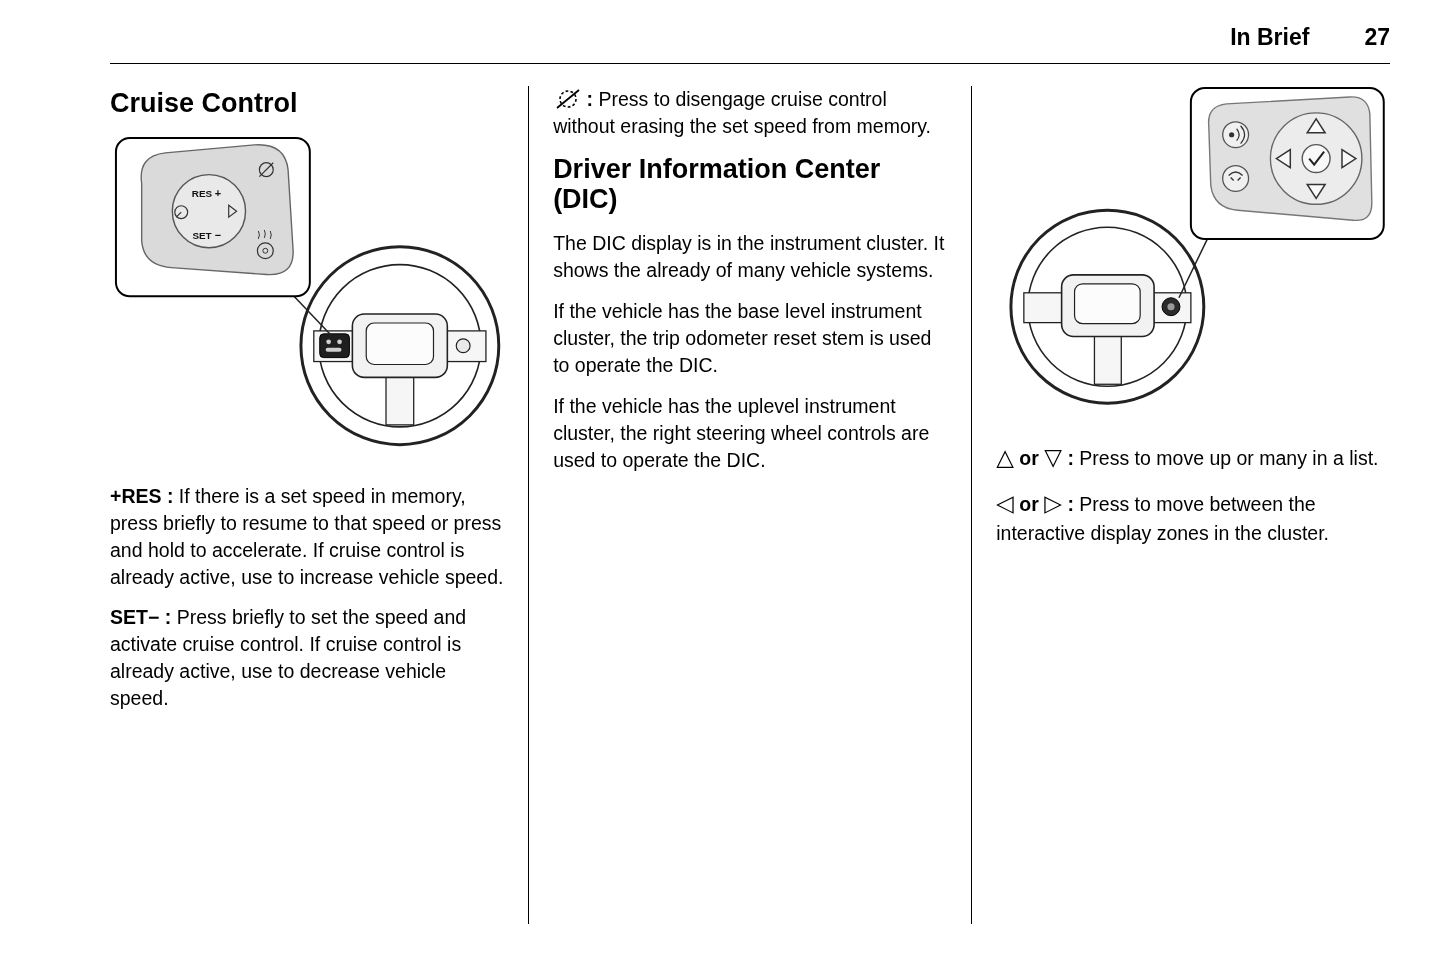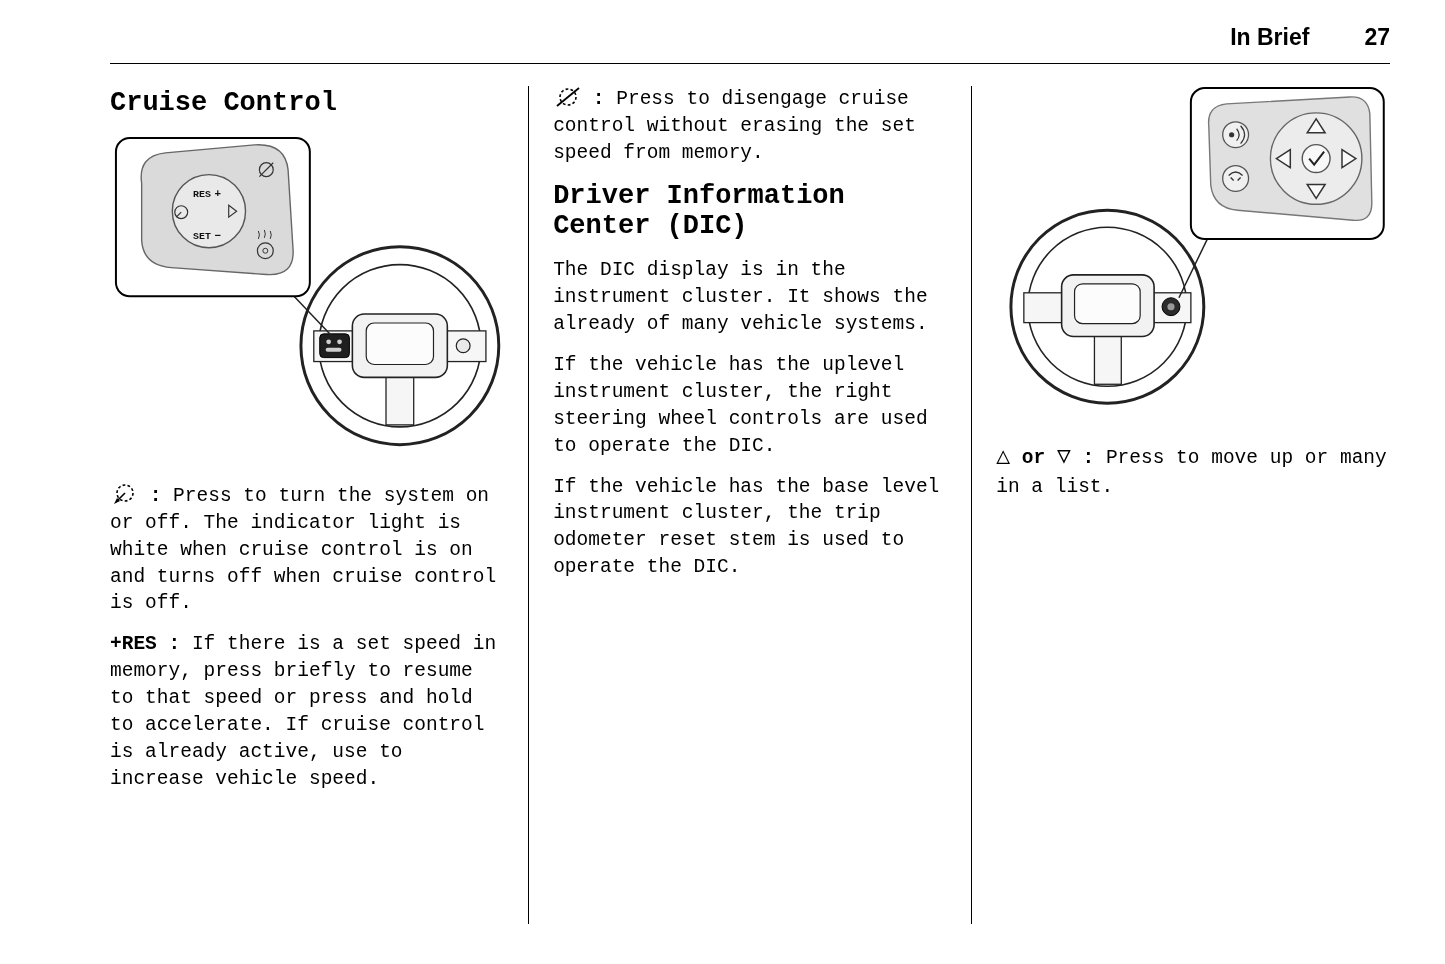--- a/index.html
+++ b/index.html
@@ -11,21 +11,21 @@
   }
   .page { width: 1445px; height: 964px; padding: 14px 55px 0 110px; }
 
   .header {
     display: flex; justify-content: flex-end; align-items: center;
     gap: 55px; font-size: 23px; font-weight: 700; padding: 10px 0 12px 0;
   }
   .header-rule { border-bottom: 1.5px solid #000; }
 
   .columns { display: flex; margin-top: 22px; height: 838px; }
-  .col { flex: 1 1 0; min-width: 0; font-family: Liberation Mono, monospace; }
+  .col { flex: 1 1 0; min-width: 0; }
   .divider { width: 1.4px; background: #000; margin: 0 24px; flex: 0 0 auto; }
 
   .h-main { font-size: 27px; font-weight: 700; line-height: 1.12; margin: 2px 0 18px 0; }
   .dic-title { max-width: 330px; margin-top: 14px; margin-bottom: 16px; }
 
   .body-text { font-size: 19.5px; line-height: 1.38; margin-bottom: 14px; }
   .lead { font-weight: 700; }
   .ital { font-style: italic; }
   .arrow { font-style: normal; font-size: 18px; }
   .sym { font-size: 23px; }
@@ -86,50 +86,46 @@
             <line x1="151" y1="41" x2="165" y2="27" stroke="#333333" stroke-width="1.2"></line>
           </g>
           <g>
             <circle cx="157" cy="116" r="8" fill="none" stroke="#333333" stroke-width="1.2"></circle>
             <circle cx="157" cy="116" r="2.5" fill="none" stroke="#333333" stroke-width="1"></circle>
             <path d="M150,104 q2,-4 0,-8 M156,103 q2,-4 0,-8 M162,104 q2,-4 0,-8" fill="none" stroke="#333333" stroke-width="1"></path>
           </g>
         </g>
       </svg>
 
-      <p class="body-text">
-        <svg class="inline-icon" width="28" height="22" viewBox="0 0 28 22" xmlns="http://www.w3.org/2000/svg">
-          <circle cx="15" cy="10" r="8" fill="none" stroke="#000000" stroke-width="1.6" stroke-dasharray="2.8 2.2"></circle>
-          <line x1="15" y1="10" x2="8" y2="17" stroke="#000000" stroke-width="1.6"></line>
-          <path d="M4,21 L10,18 L7,15 Z" fill="#000000"></path>
-        </svg><span class="lead"> : </span><span>Press to turn the system on or off. The indicator light is white when cruise control is on and turns off when cruise control is off.</span>
-      </p>
 
       <p class="body-text">
         <span class="lead">+RES</span><span class="lead"> : </span><span>If there is a set speed in memory, press briefly to resume to that speed or press and hold to accelerate. If cruise control is already active, use to increase vehicle speed.</span>
       </p>
 
+      <p class="body-text">
+        <span class="lead">SET−</span><span class="lead"> : </span><span>Press briefly to set the speed and activate cruise control. If cruise control is already active, use to decrease vehicle speed.</span>
+      </p>
     </section>
 
     <div class="divider"></div>
 
     <section class="col">
       <p class="body-text">
         <svg class="inline-icon" width="28" height="22" viewBox="0 0 28 22" xmlns="http://www.w3.org/2000/svg">
           <circle cx="15" cy="11" r="8" fill="none" stroke="#000000" stroke-width="1.6" stroke-dasharray="2.8 2.2"></circle>
           <line x1="4" y1="20" x2="26" y2="2" stroke="#000000" stroke-width="1.8"></line>
         </svg><span class="lead"> : </span><span>Press to disengage cruise control without erasing the set speed from memory.</span>
       </p>
 
 
       <h2 class="h-main dic-title">Driver Information Center (DIC)</h2>
 
       <p class="body-text">The DIC display is in the instrument cluster. It shows the already of many vehicle systems.</p>
+      <p class="body-text">If the vehicle has the base level instrument cluster, the trip odometer reset stem is used to operate the DIC.</p>
       <p class="body-text">If the vehicle has the uplevel instrument cluster, the right steering wheel controls are used to operate the DIC.</p>
-      <p class="body-text">If the vehicle has the base level instrument cluster, the trip odometer reset stem is used to operate the DIC.</p>
     </section>
 
     <div class="divider"></div>
 
     <section class="col">
 
       <svg class="figure figure-right" viewBox="0 0 396 342" xmlns="http://www.w3.org/2000/svg">
         <g>
           <circle cx="112" cy="222" r="97" fill="#ffffff" stroke="#222222" stroke-width="3"></circle>
           <circle cx="112" cy="222" r="80" fill="#ffffff" stroke="#222222" stroke-width="1.6"></circle>
@@ -163,18 +159,21 @@
           <path d="M362,73 L348,64 L348,82 Z" fill="#fafafa" stroke="#333333" stroke-width="1.5"></path>
           <circle cx="322" cy="73" r="14" fill="#f8f8f8" stroke="#555555" stroke-width="1.4"></circle>
           <path d="M315,73 l5,6 l10,-13" fill="none" stroke="#222222" stroke-width="2"></path>
         </g>
       </svg>
 
       <p class="body-text">
         <span class="sym">△</span><span class="lead"> or </span><span class="sym">▽</span><span class="lead"> : </span><span>Press to move up or many in a list.</span>
       </p>
 
+      <p class="body-text">
+        <span class="sym">◁</span><span class="lead"> or </span><span class="sym">▷</span><span class="lead"> : </span><span>Press to move between the interactive display zones in the cluster.</span>
+      </p>
 
 
     </section>
 
   </div>
 </div>
 
 </body></html>

